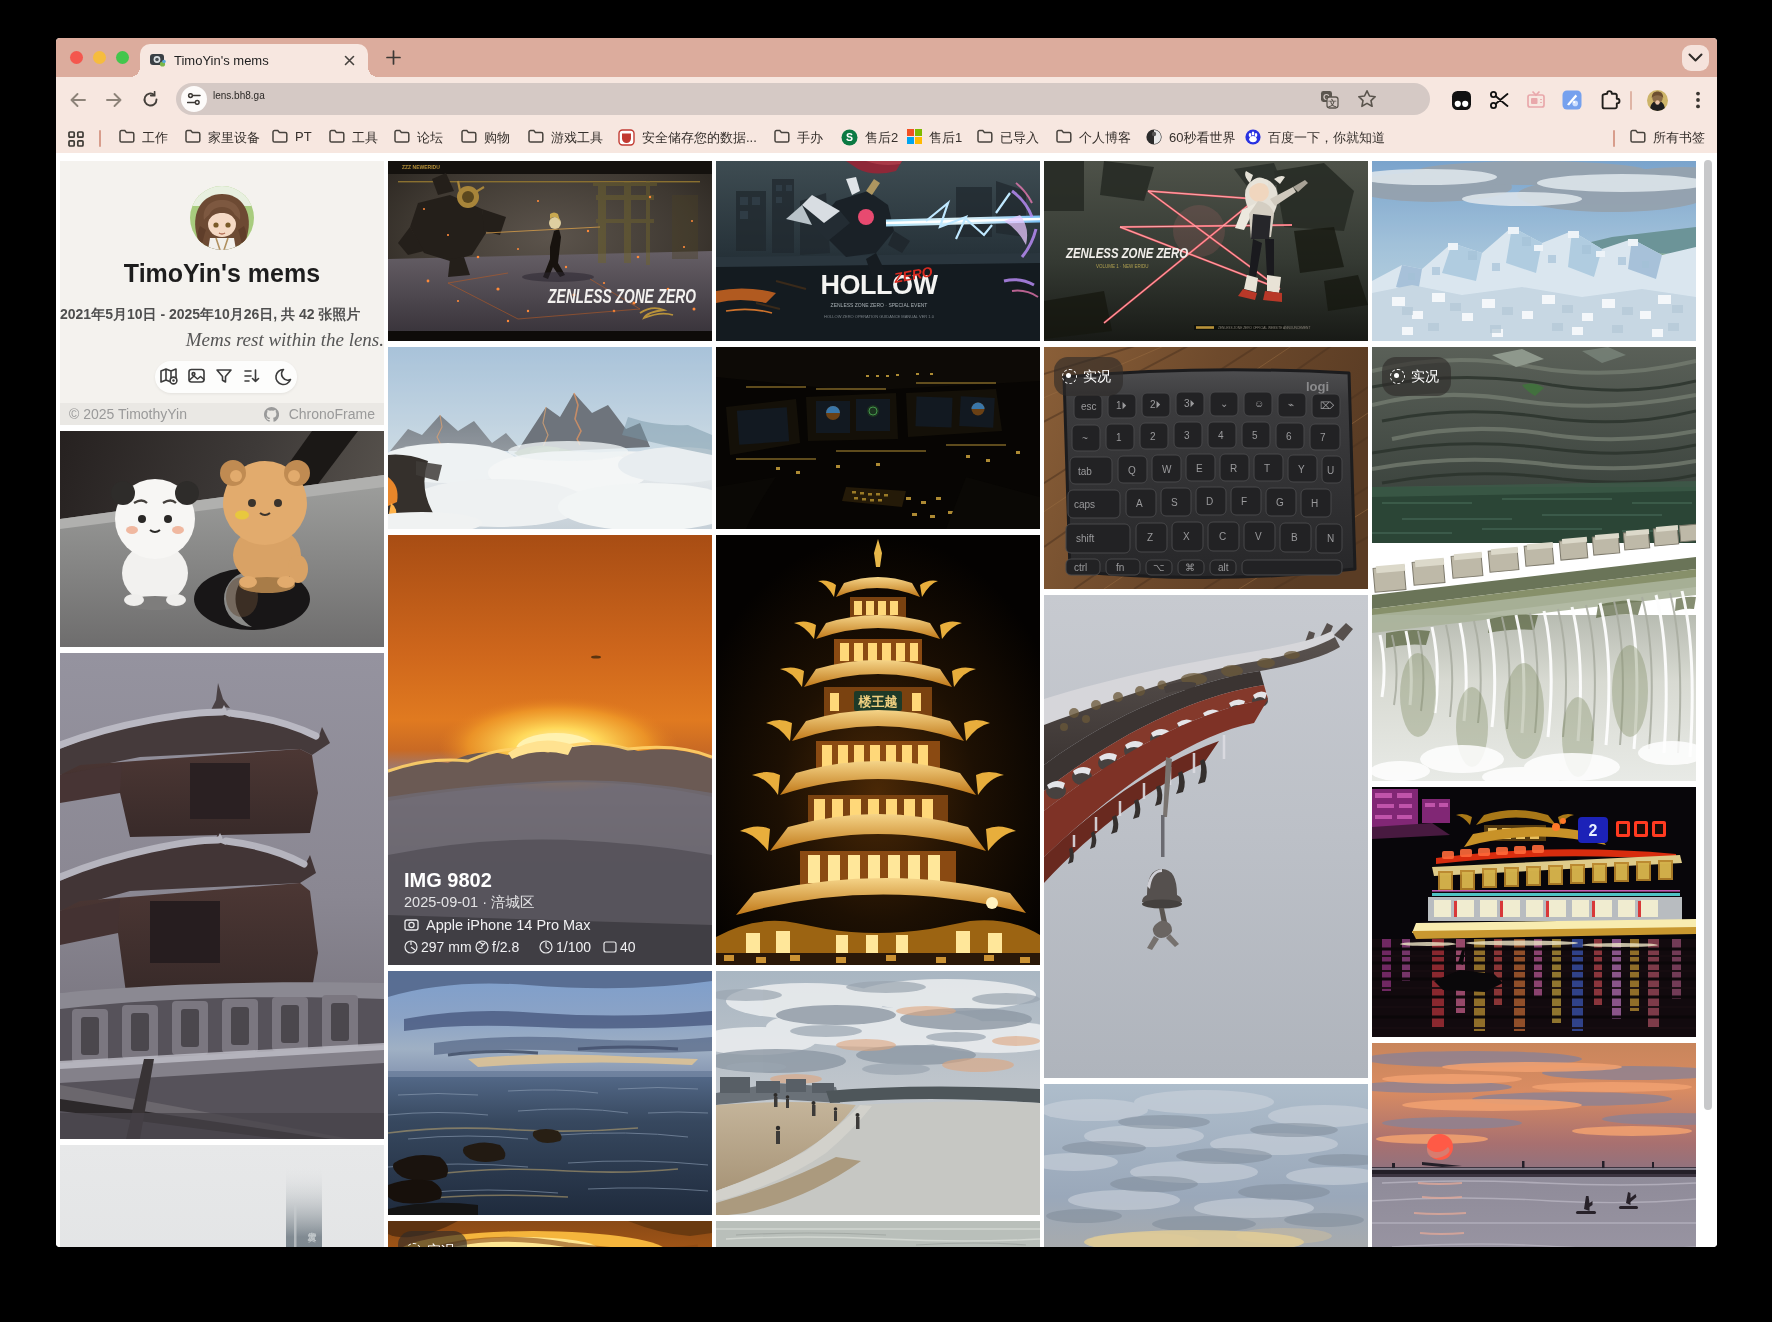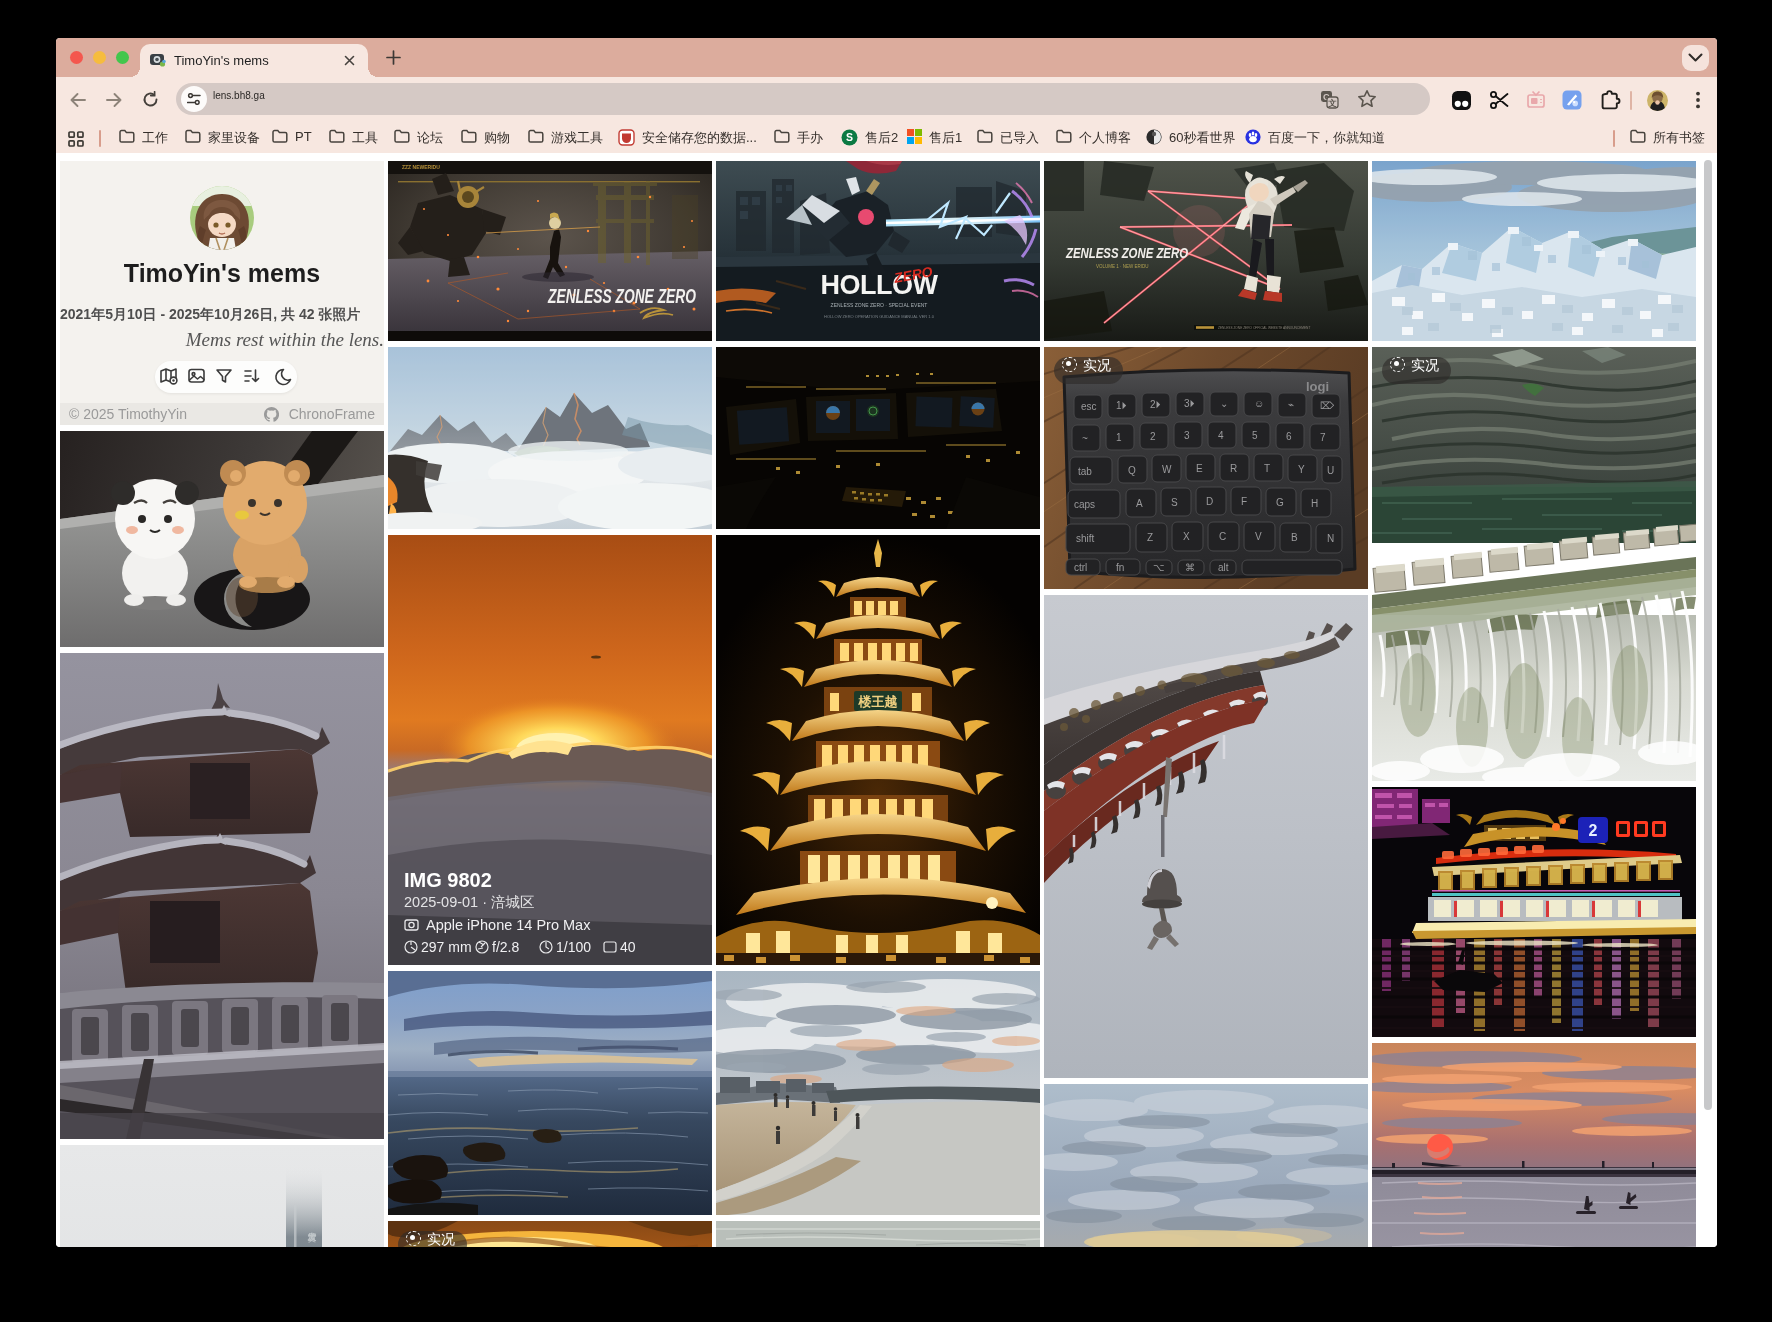--- a/index.html
+++ b/index.html
@@ -8,21 +8,21 @@
 #tabbar{position:absolute;left:0;top:0;width:100%;height:39px;background:#dcac9d}
 .tl{position:absolute;top:52px;width:13px;height:13px;border-radius:50%}
 #tabactive{position:absolute;left:84px;top:6px;width:228px;height:33px;background:#f7e7e0;border-radius:10px 10px 0 0}
 #tabactive .curl{position:absolute;bottom:0;width:10px;height:10px;background:radial-gradient(circle at 0 0, transparent 10px, #f7e7e0 10px)}
 #toolbar{position:absolute;left:0;top:39px;width:100%;height:47px;background:#f7e7e0}
 #bookbar{position:absolute;left:0;top:86px;width:100%;height:29px;background:#f7e7e0;box-shadow:0 1px 0 rgba(160,110,90,.18)}
 #content{position:absolute;left:0;top:115px;width:100%;height:1094px;background:#ffffff;overflow:hidden}
 .ph{position:absolute;overflow:hidden}
 .ph svg{display:block}
 #pill{position:absolute;left:120px;top:6px;width:1254px;height:32px;border-radius:16px;background:#d5c9c5}
-.badge{position:absolute;left:10px;top:10px;height:27px;border-radius:14px;background:rgba(45,42,40,.62);color:#fff;display:flex;align-items:flex-start;padding:0 12px 0 8px;font-size:14px;gap:6px}
+.badge{position:absolute;left:10px;top:10px;height:39px;border-radius:14px;background:rgba(45,42,40,.62);color:#fff;display:flex;align-items:center;padding:0 12px 0 8px;font-size:14px;gap:6px}
 .badge .ring{width:15px;height:15px;border-radius:50%;border:1.6px dashed #fff;position:relative}
 .badge .ring:after{content:"";position:absolute;left:3.4px;top:3.4px;width:5px;height:5px;border-radius:50%;background:#fff}
 .bm{display:flex;align-items:flex-start;gap:7px;font-size:13px;color:#352f2b;white-space:nowrap}
 </style></head>
 <body>
 <div id="stage">
 <div id="win">
 
   <div id="tabbar">
     <div class="tl" style="left:13.5px;top:13px;background:#f4574e"></div>

